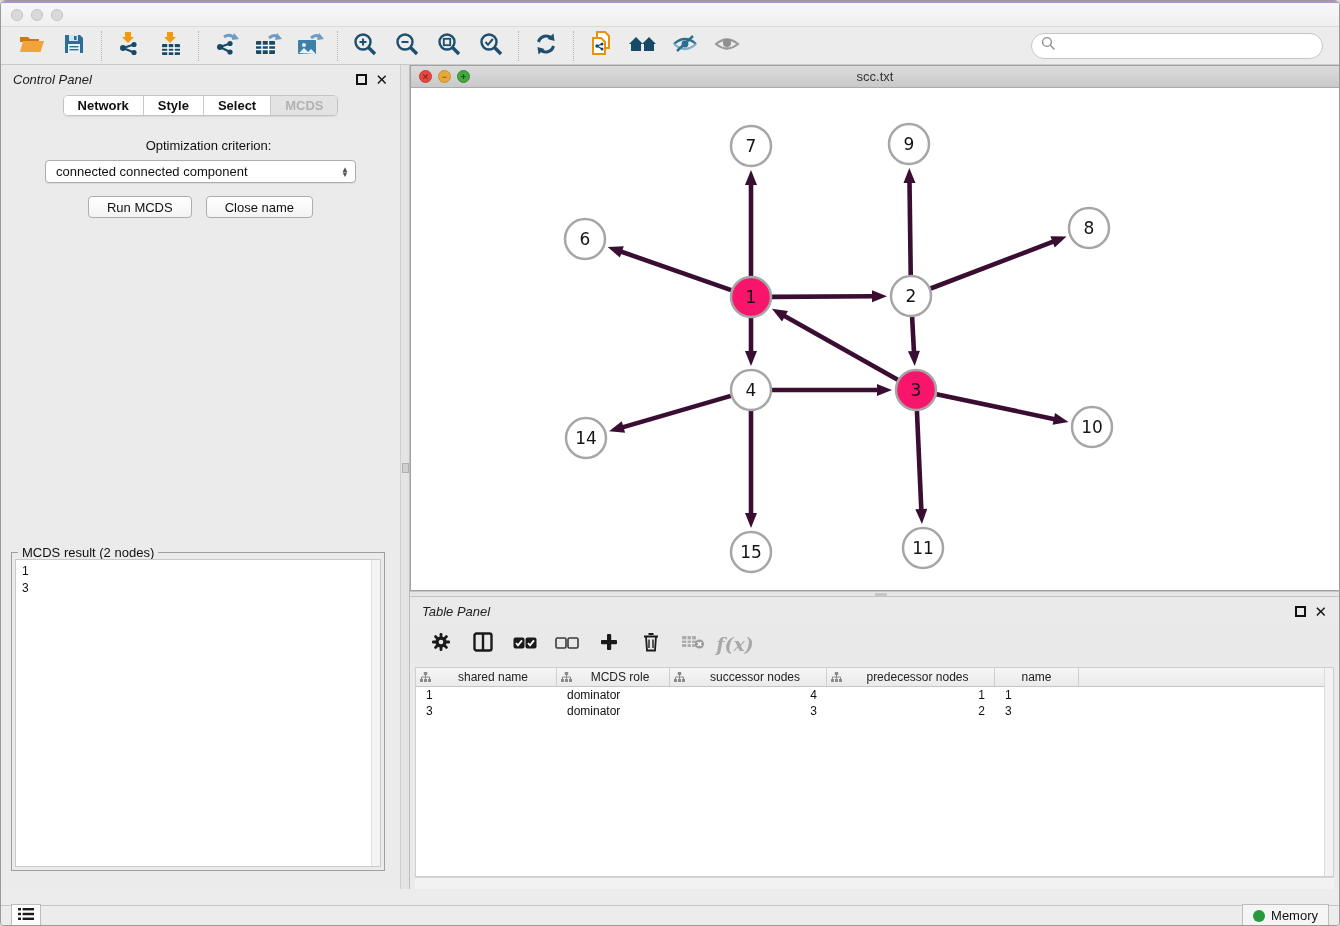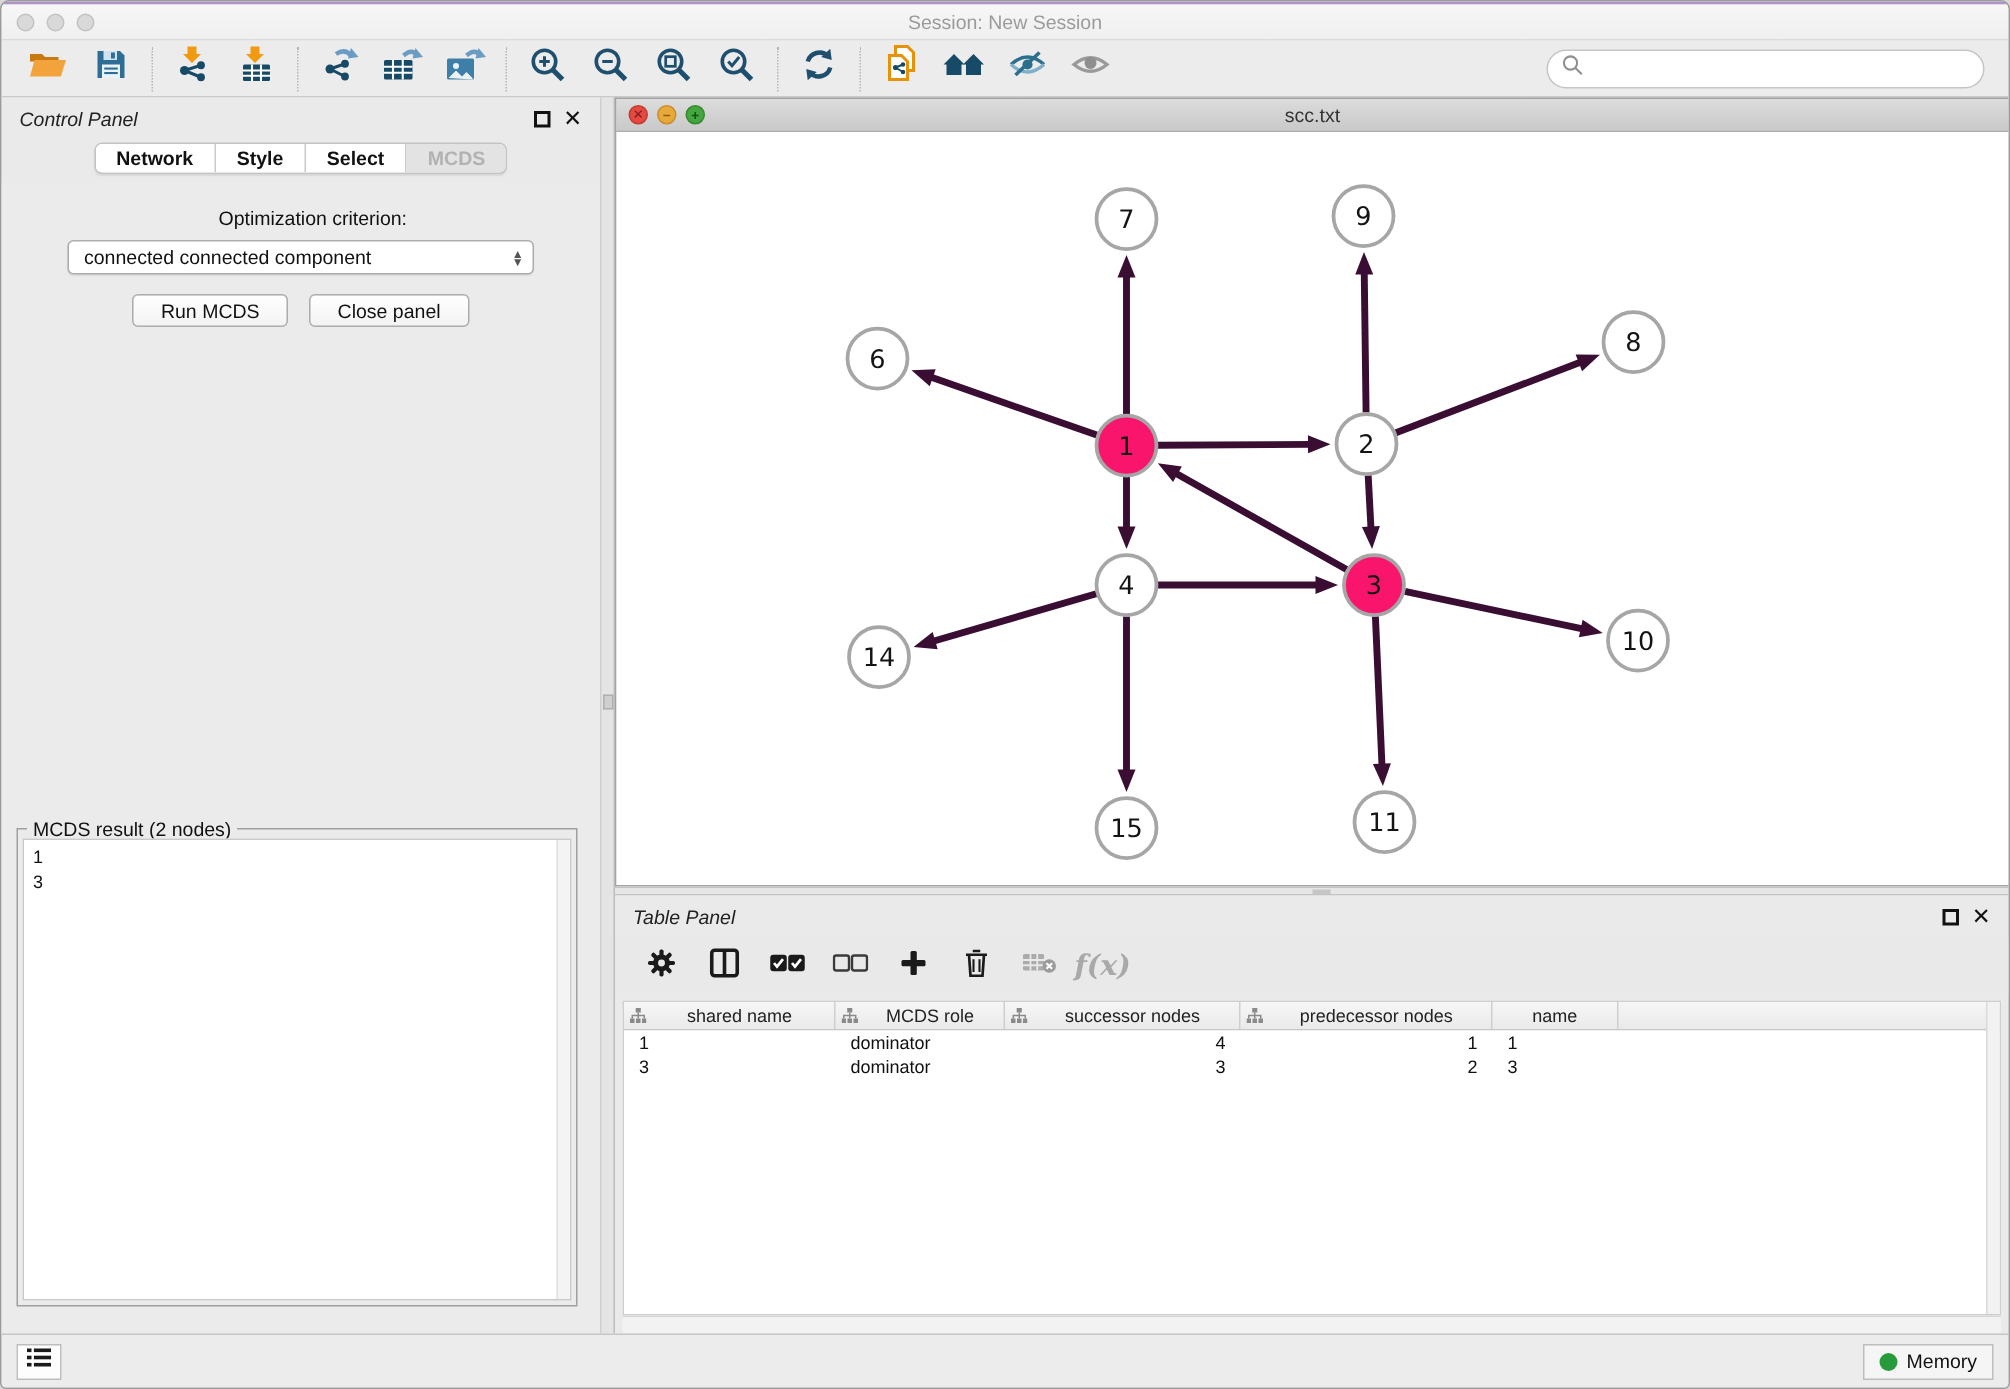--- a/index.html
+++ b/index.html
@@ -68,38 +68,37 @@
   .th { display:flex; align-items:center; border-right:1px solid #CFCFCF; padding:0 4px; font-size:12px; color:#222; }
   .th .th-label { flex:1; text-align:center; }
   .tbody { flex:1; background:#FFF; position:relative; }
   .tr { display:flex; height:16px; }
   .td { font-size:12px; color:#111; padding:1px 10px 0 10px; overflow:hidden; white-space:nowrap; }
   .td.right { text-align:right; }
   .v-scroll { position:absolute; top:0; right:0; bottom:0; width:9px; background:#F2F2F2; border-left:1px solid #DADADA; }
   .h-scroll { height:12px; background:#F2F2F2; border-top:1px solid #D5D5D5; margin:0 5px; }
   .tp-tabs { height:34px; display:flex; align-items:center; justify-content:center; }
   
-  .statusbar { position:absolute; left:0; right:0; bottom:0; height:36px; background:#ECECEC; border-top:1px solid #C6C6C6; display:flex; align-items:center; padding:0 10px; }
+  .statusbar { position:absolute; left:0; right:0; bottom:0; height:20px; background:#ECECEC; border-top:1px solid #C6C6C6; display:flex; align-items:center; padding:0 10px; }
   .status-btn { width:30px; height:24px; background:#FDFDFD; border:1px solid #BDBDBD; display:flex; align-items:center; justify-content:center; }
   .memory-btn { margin-left:auto; height:24px; background:#F5F5F5; border:1px solid #BDBDBD; display:flex; align-items:center; gap:6px; padding:0 10px; font-size:13px; color:#111; }
   .mem-dot { width:12px; height:12px; border-radius:50%; }
 </style>
 </head>
 <body>
 
 <div class="app">
   <div class="accent-strip"></div>
 
   <div class="titlebar">
     <div class="lights">
       <div class="light"></div>
       <div class="light"></div>
       <div class="light"></div>
     </div>
-    <div class="title">Session: New Session</div>
   </div>
 
   <div class="toolbar">
     <div class="tb-btn">
       <span><svg width="28" height="24" viewBox="0 0 28 24">
             <path d="M2 5 h8 l2 2 h9 v3 H2 z" fill="#C87912"></path>
             <path d="M2 20 L5 9 h21 l-3.4 11 z" fill="#F2A33C"></path>
           </svg></span>
     </div>
     <div class="tb-btn">
@@ -274,21 +273,21 @@
         <div class="opt-label">Optimization criterion:</div>
         <div class="select">
           <span class="sel-text">connected connected component</span>
           <span class="stepper">
               <span>▲</span>
               <span>▼</span>
             </span>
         </div>
         <div class="btn-row">
           <button class="push-btn">Run MCDS</button>
-          <button class="push-btn">Close panel</button>
+          <button class="push-btn">Close name</button>
         </div>
         <div class="result-box">
           <div class="result-legend">MCDS result (2 nodes)</div>
           <div class="result-inner">
             <div id="result-lines">
                 <div>1</div>
                 <div>3</div>
               </div>
             <div class="result-scroll"></div>
           </div>

